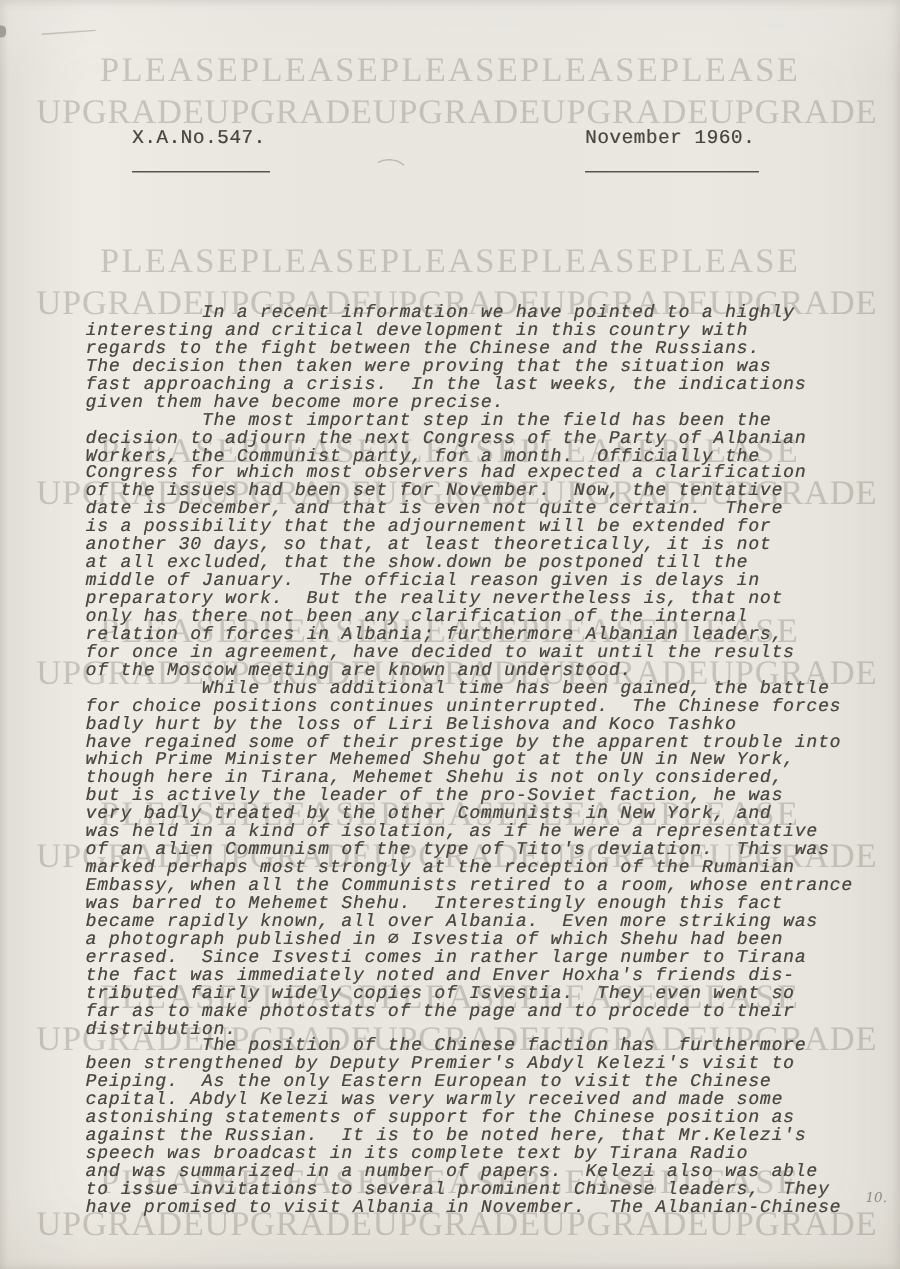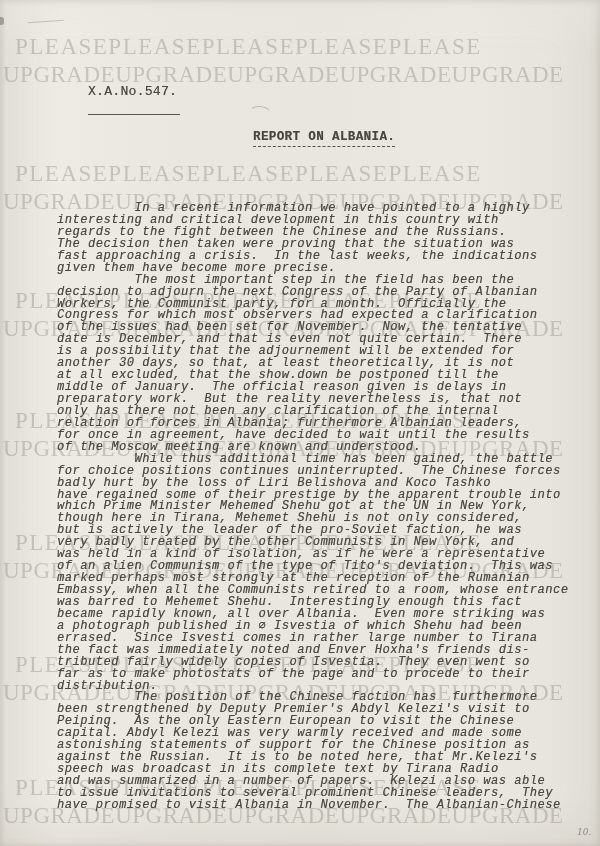--- a/index.html
+++ b/index.html
@@ -16,21 +16,21 @@
     font-family:"Liberation Mono", monospace;
   }
   .page::before{
     content:"";position:absolute;inset:0;pointer-events:none;
     background:linear-gradient(180deg,rgba(255,255,255,0.22) 0%,rgba(255,255,255,0) 6%,rgba(255,255,255,0) 94%,rgba(200,192,178,0.12) 100%);
   }
   
   .watermark{position:absolute;inset:0;pointer-events:none;}
   .wm-row{position:absolute;left:0;right:0;}
   .wm-line{
-    display:flex;justify-content:flex-start;
+    display:flex;justify-content:center;
     font-family:"Liberation Serif", serif;
     color:rgba(138,132,120,0.38);
     font-size:23px;line-height:28px;font-weight:400;
     white-space:nowrap;
   }
   .wm-please{padding:0 15px;letter-spacing:1.5px;}
   .wm-upgrade{margin:0 -12px 0 -3px;padding:0 6px;letter-spacing:0.5px;}
   
   .typed{color:#4a463f;text-shadow:0.3px 0.3px 0.4px rgba(74,70,63,0.55);}
   .hdr{
@@ -48,21 +48,21 @@
     white-space:nowrap;
   }
   .body-text{
     position:absolute;left:57px;top:203px;margin:0;
     font-family:"Liberation Mono", monospace;
     font-size:12px;line-height:11.93px;letter-spacing:0.55px;
     white-space:pre;
     font-style:italic;
   }
   .page-number{
-    position:absolute;left:577px;top:827px;
+    position:absolute;left:577px;top:794px;
     font-family:"DejaVu Serif", serif;font-style:italic;
     font-size:9px;color:#8f8b82;
   }
   
   .corner-nick{position:absolute;left:0;top:17px;width:4px;height:8px;background:#8f897d;opacity:.75;border-radius:0 3px 3px 0;}
   .scratch1{position:absolute;left:28px;top:21px;width:36px;height:5px;border-top:1px solid rgba(110,104,94,.32);transform:rotate(-4deg);}
   .scratch2{position:absolute;left:248px;top:106px;width:22px;height:15px;border:1px solid transparent;border-top:1.2px solid rgba(118,110,98,.38);border-radius:50%;transform:rotate(6deg);}
 </style>
 </head>
 <body>
@@ -182,22 +182,22 @@
           <span>UPGRADE</span>
         </div>
       </div>
     </div>
 
   <div class="corner-nick"></div>
   <div class="scratch1"></div>
   <div class="scratch2"></div>
 
   <span class="typed hdr hdr-ref">X.A.No.547.</span>
-
-  <div class="typed doc-title">REPORT ON ALBANIA.</div>
+  <span class="typed hdr hdr-date">November 1960.</span>
+
 
   <pre class="typed body-text" id="typed-body">          In a recent information we have pointed to a highly
 interesting and critical development in this country with
 regards to the fight between the Chinese and the Russians.
 The decision then taken were proving that the situation was
 fast approaching a crisis.  In the last weeks, the indications
 given them have become more precise.
           The most important step in the field has been the
 decision to adjourn the next Congress of the Party of Albanian
 Workers, the Communist party, for a month.  Officially the

